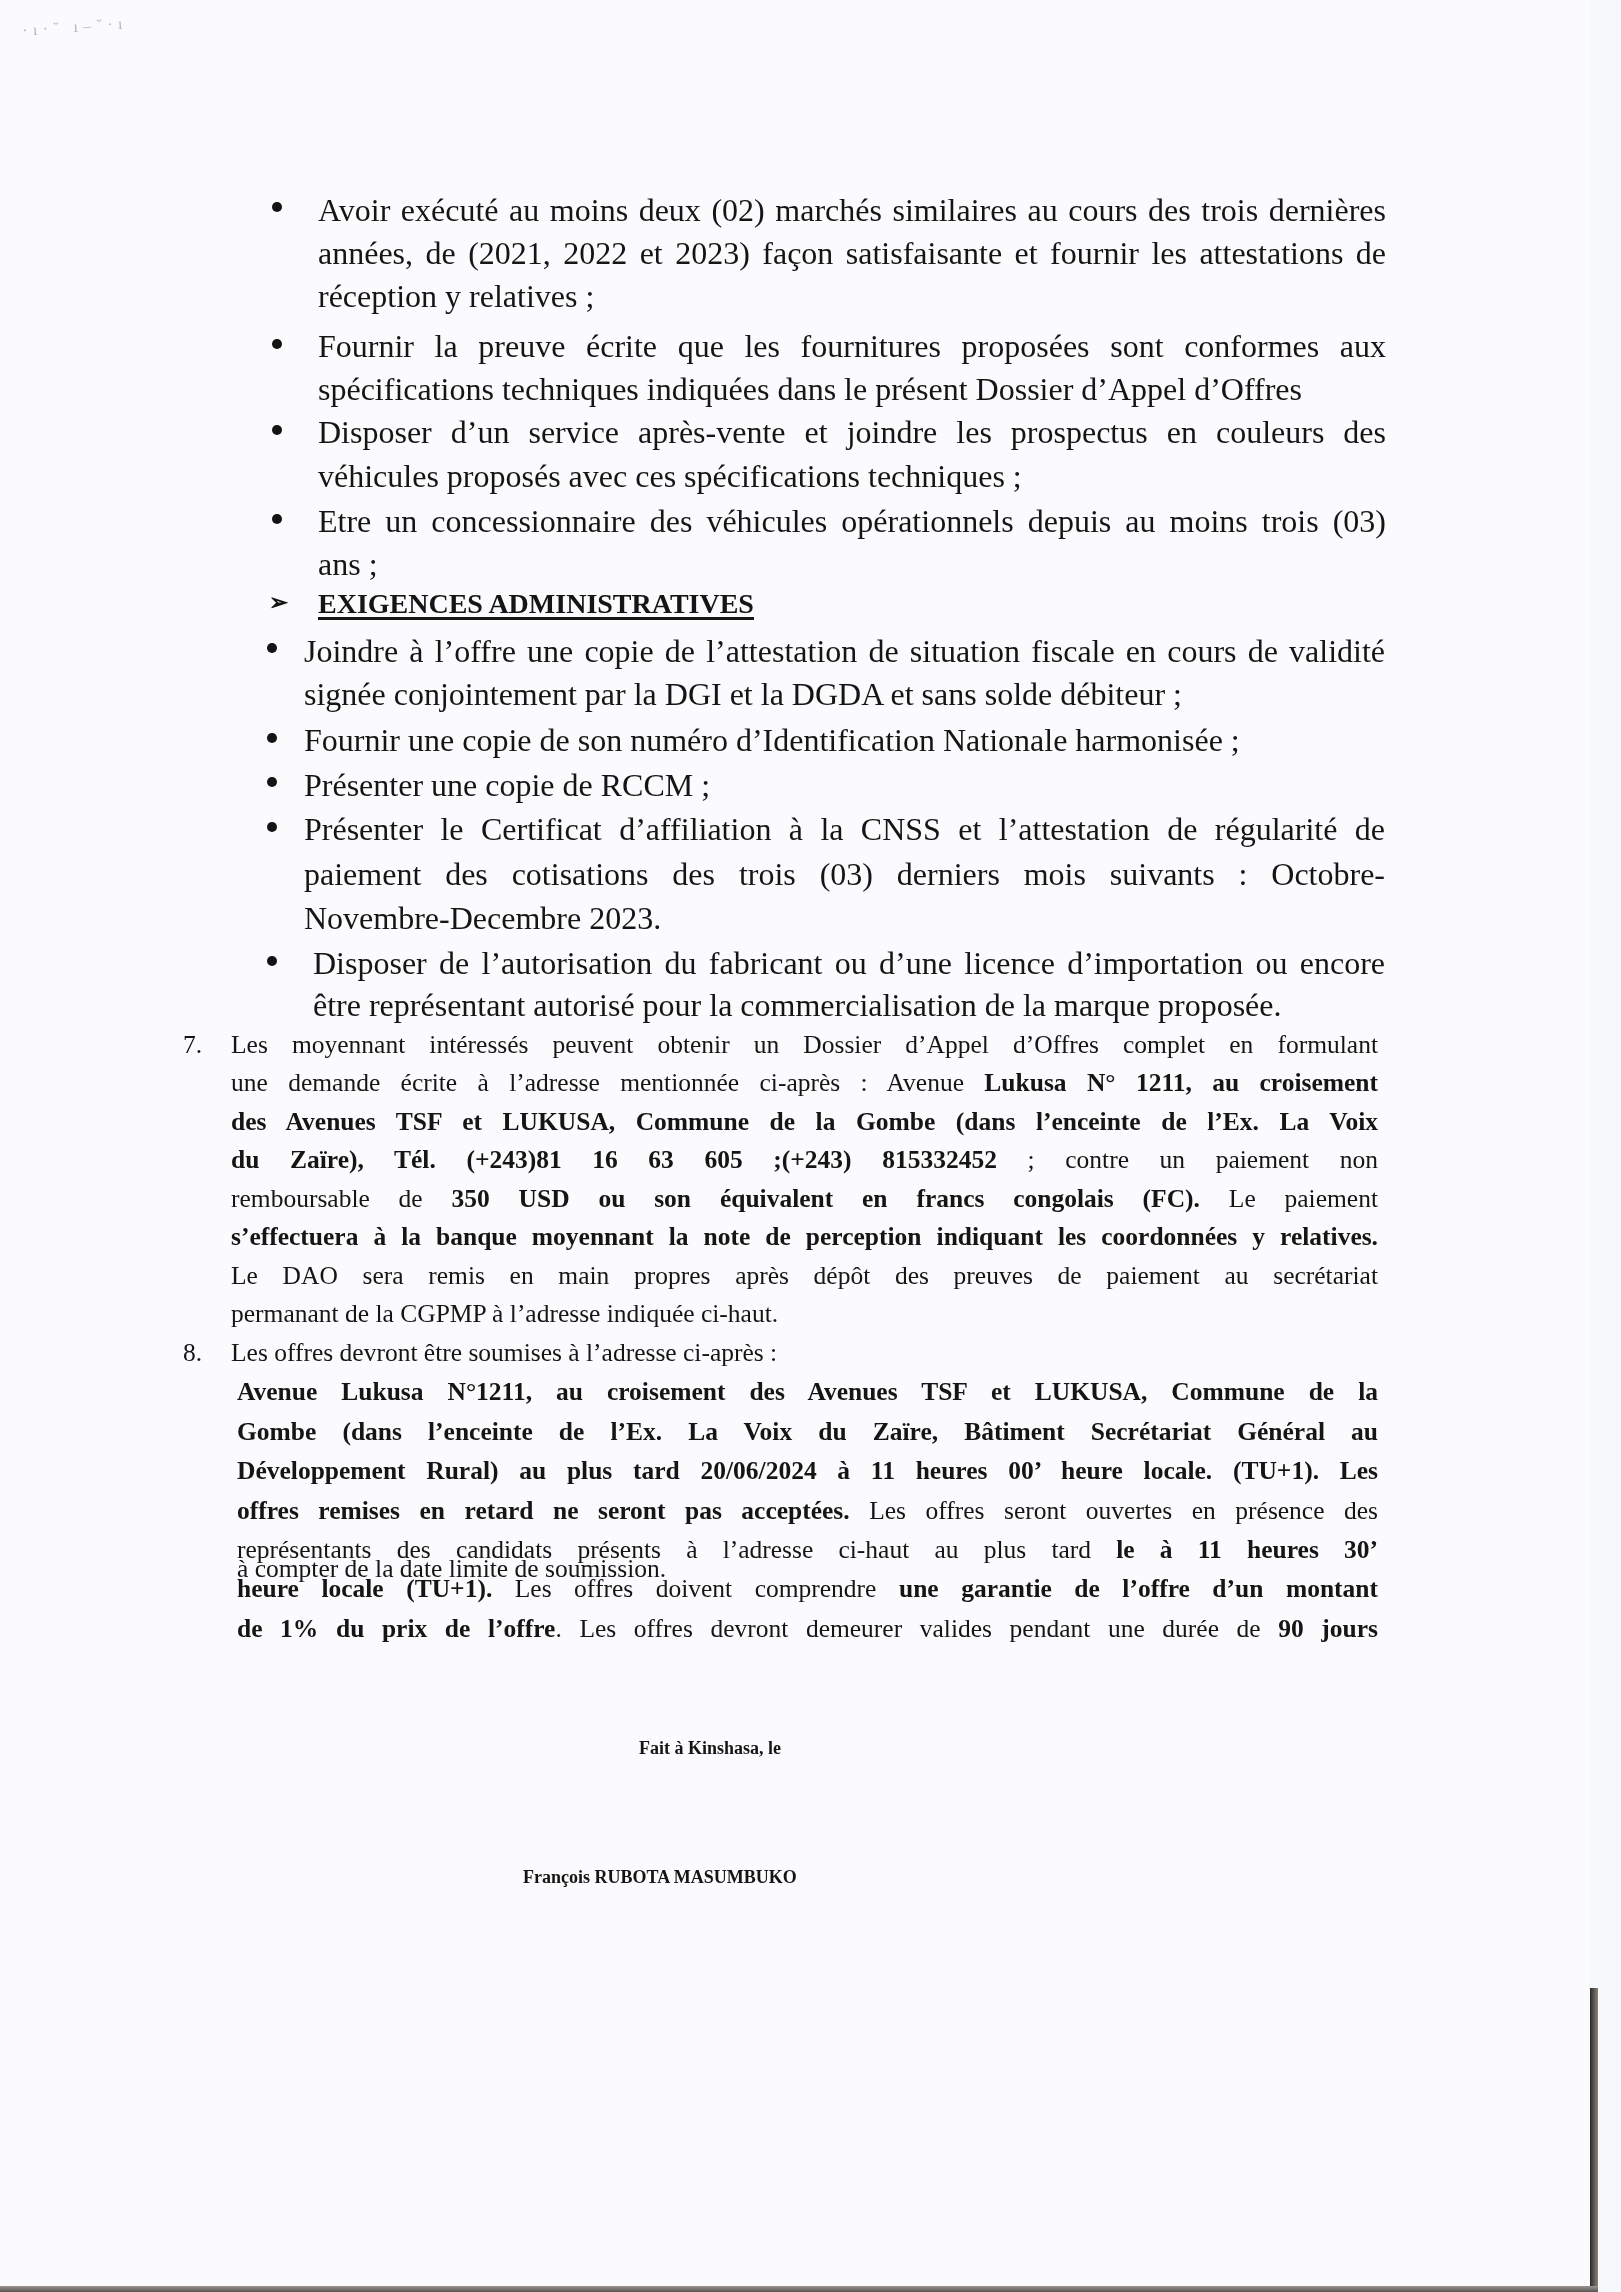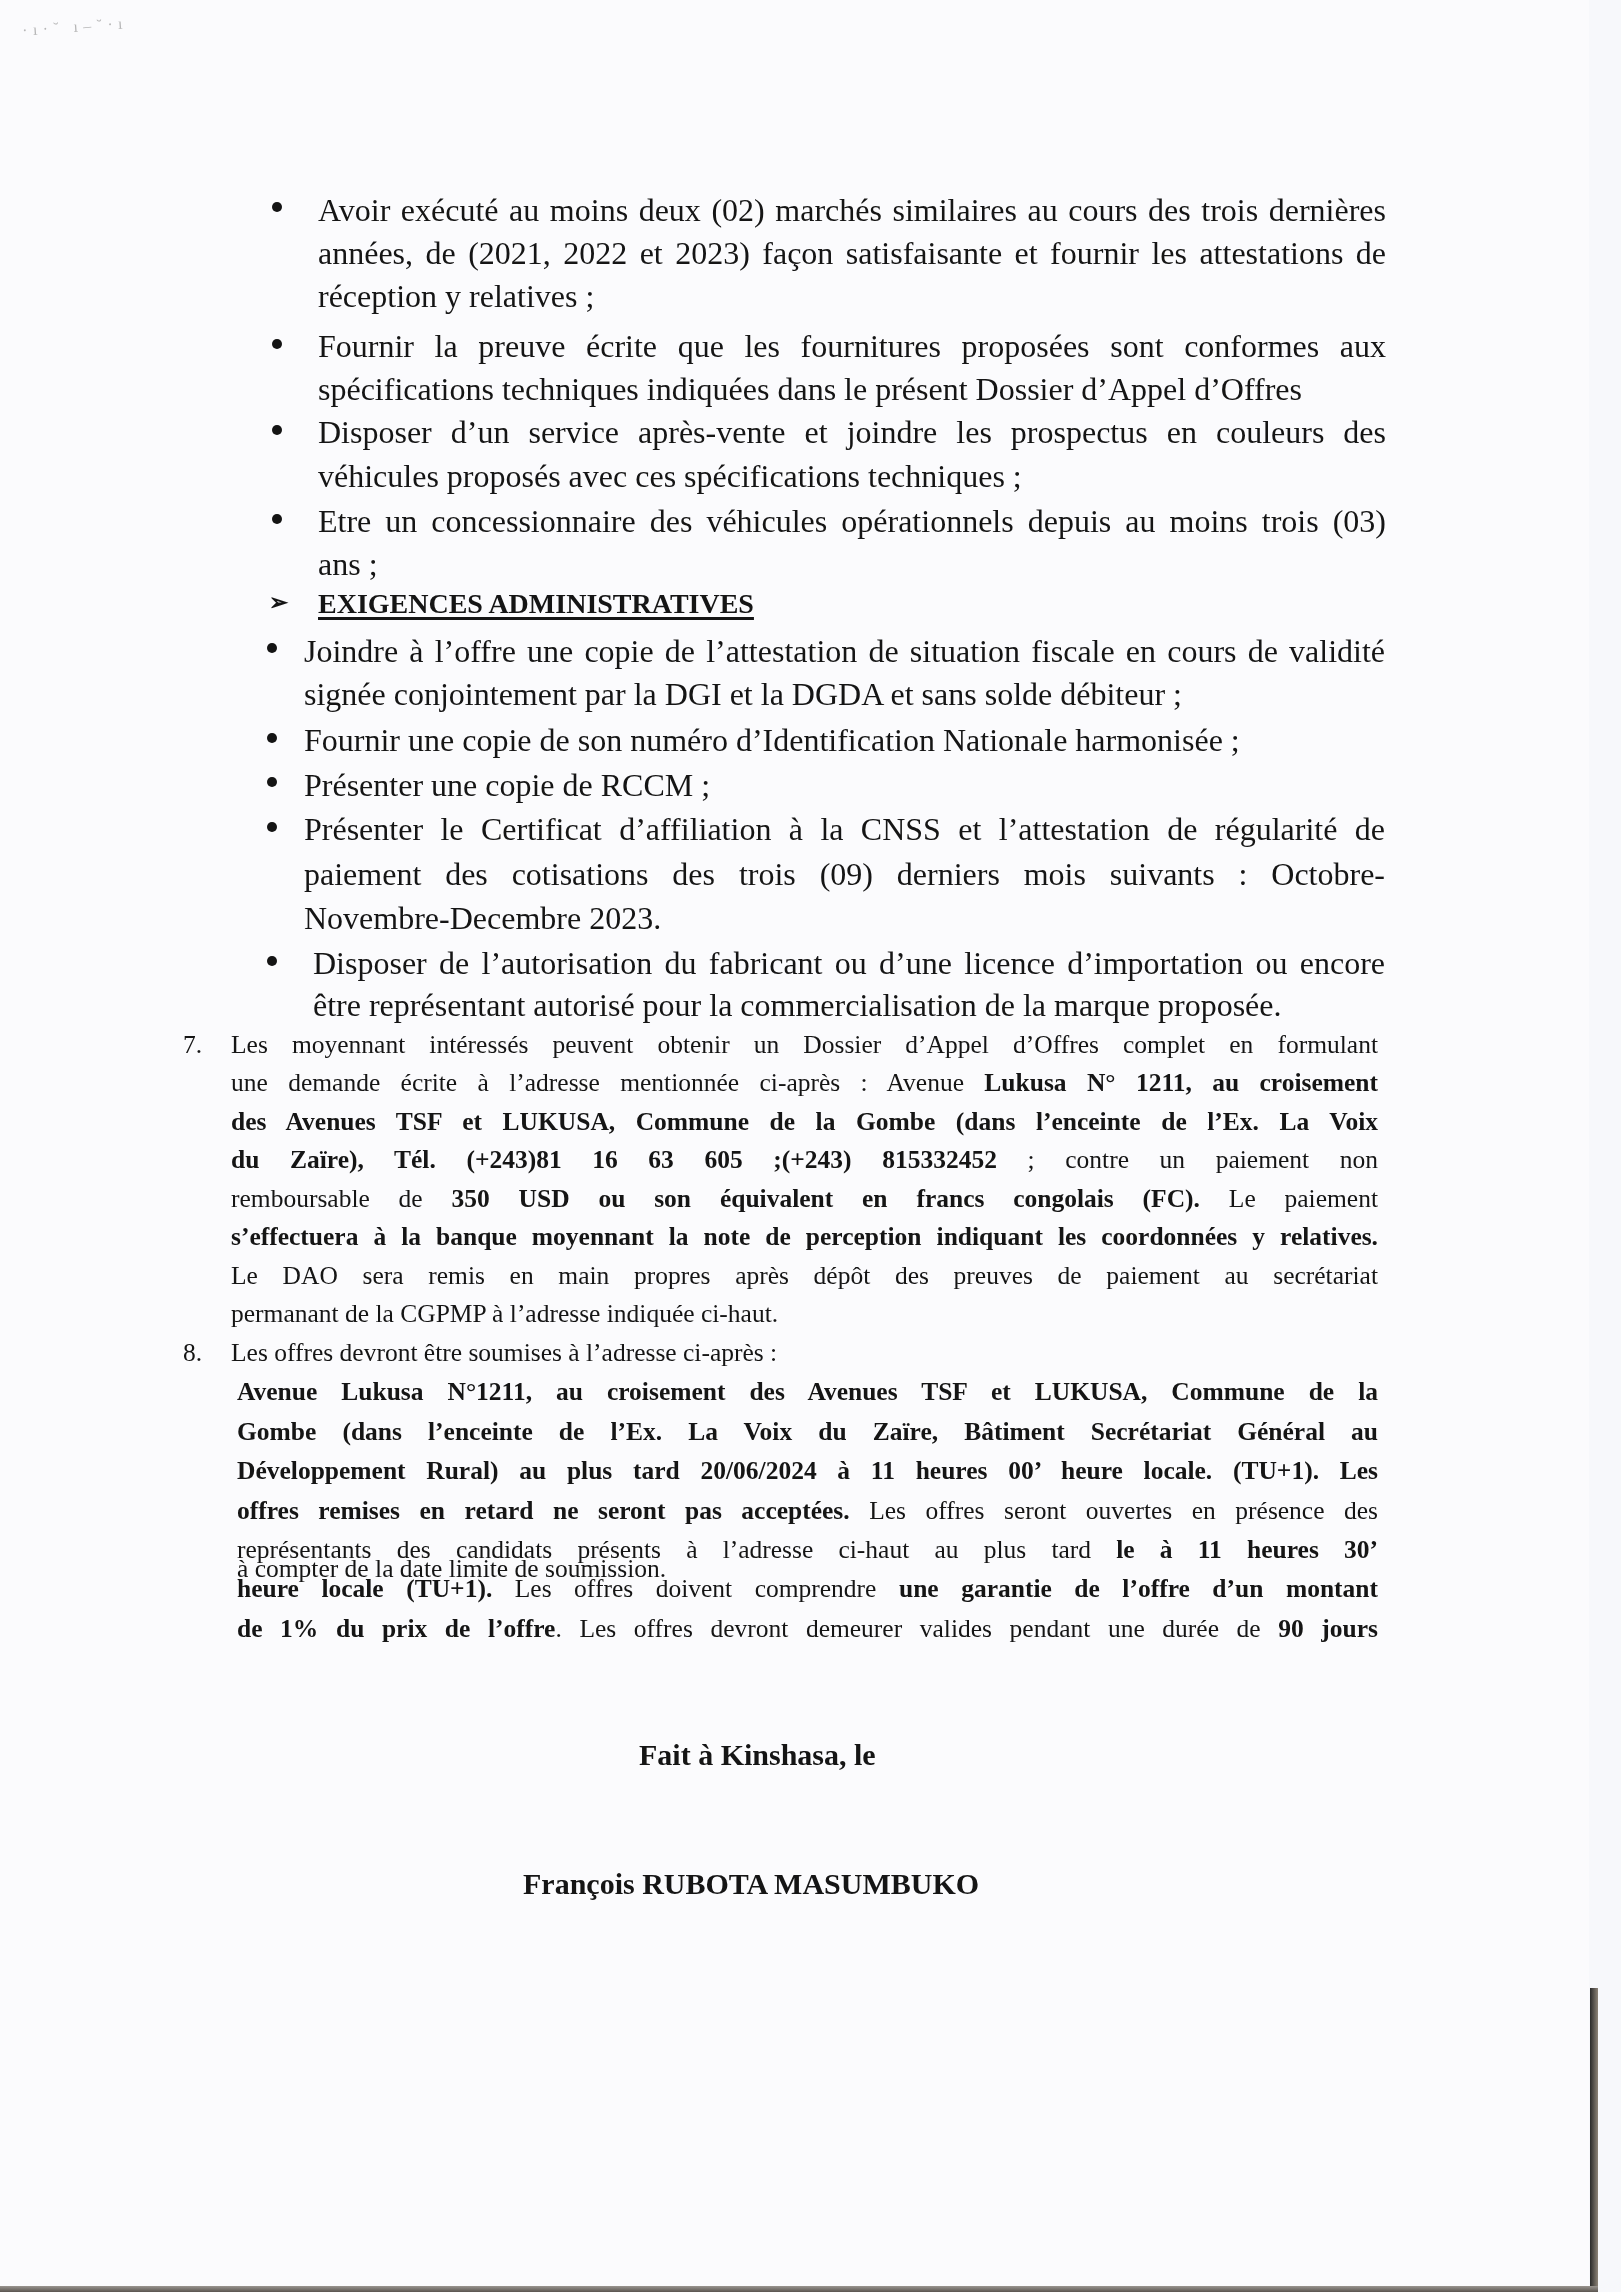--- a/index.html
+++ b/index.html
@@ -38,21 +38,21 @@
     background: #141414;
   }
   .arrow {
     position: absolute; font-size: 23px; color: #141414; font-weight: bold;
   }
   .heading {
     position: absolute; font-size: 28px; font-weight: bold; text-decoration: underline;
     text-decoration-thickness: 2.7px; text-underline-offset: 3.6px;
   }
   .num { position: absolute; font-size: 25.5px; }
-  .center-bold { position: absolute; font-size: 30px; font-weight: bold; font-family: Liberation Serif, serif; }
+  .center-bold { position: absolute; font-size: 18px; font-weight: bold; font-family: Liberation Serif, serif; }
 </style>
 </head>
 <body>
 
 <div class="page">
 
   <div class="scan-marks">·ı·˘ ı–˘·ı</div>
 
   <div class="top">
     <span class="bullet" style="left:272px;top:202px"></span>
@@ -80,21 +80,21 @@
     <div class="line last" style="left: 304px; top: 676px; width: 1081px; white-space: normal; height: 1.3em; overflow: hidden;">signée conjointement par la DGI et la DGDA et sans solde débiteur ;</div>
 
     <span class="bullet" style="left:267px;top:733px"></span>
     <div class="line last" style="left: 304px; top: 722px; width: 1081px; white-space: normal; height: 1.3em; overflow: hidden;">Fournir une copie de son numéro d’Identification Nationale harmonisée ;</div>
 
     <span class="bullet" style="left:267px;top:777px"></span>
     <div class="line last" style="left: 304px; top: 767px; width: 1081px; white-space: normal; height: 1.3em; overflow: hidden;">Présenter une copie de RCCM ;</div>
 
     <span class="bullet" style="left:267px;top:822px"></span>
     <div class="line" style="left: 304px; top: 811px; width: 1081px; white-space: normal; height: 1.3em; overflow: hidden;">Présenter le Certificat d’affiliation à la CNSS et l’attestation de régularité de</div>
-    <div class="line" style="left: 304px; top: 856px; width: 1081px; white-space: normal; height: 1.3em; overflow: hidden;">paiement des cotisations des trois (09) derniers mois suivants : Octobre-</div>
+    <div class="line" style="left: 304px; top: 856px; width: 1081px; white-space: normal; height: 1.3em; overflow: hidden;">paiement des cotisations des trois (03) derniers mois suivants : Octobre-</div>
     <div class="line last" style="left: 304px; top: 900px; width: 1081px; white-space: normal; height: 1.3em; overflow: hidden;">Novembre-Decembre 2023.</div>
 
     <span class="bullet" style="left:267px;top:956px"></span>
     <div class="line" style="left: 313px; top: 945px; width: 1072px; white-space: normal; height: 1.3em; overflow: hidden;">Disposer de l’autorisation du fabricant ou d’une licence d’importation ou encore</div>
     <div class="line last" style="left: 313px; top: 987px; width: 1072px; white-space: normal; height: 1.3em; overflow: hidden;">être représentant autorisé pour la commercialisation de la marque proposée.</div>
   </div>
 
   <div class="lower">
     <div class="num" style="left:183px;top:1030px">7.</div>
     <div class="line" style="left: 231px; top: 1030px; width: 1147px; white-space: normal; height: 1.3em; overflow: hidden;">

